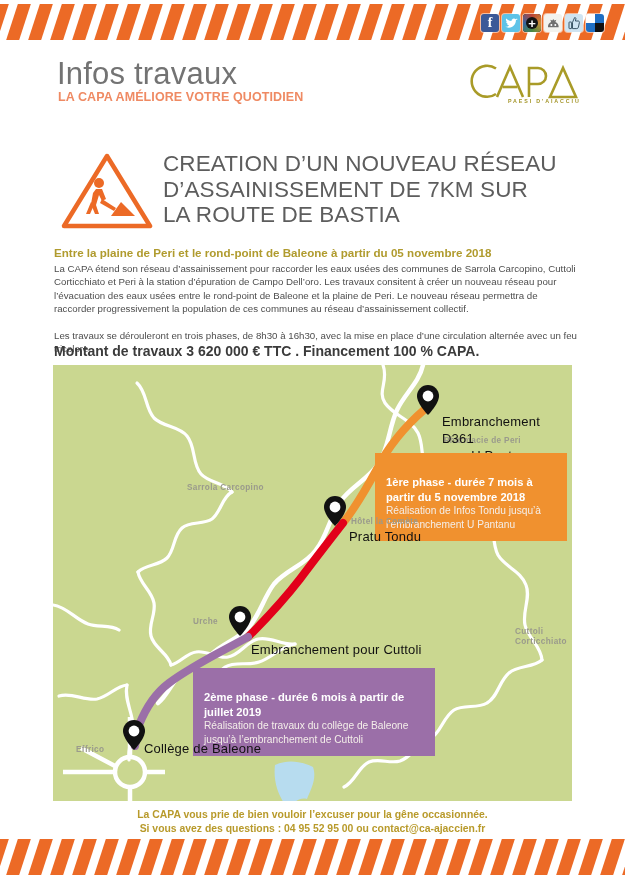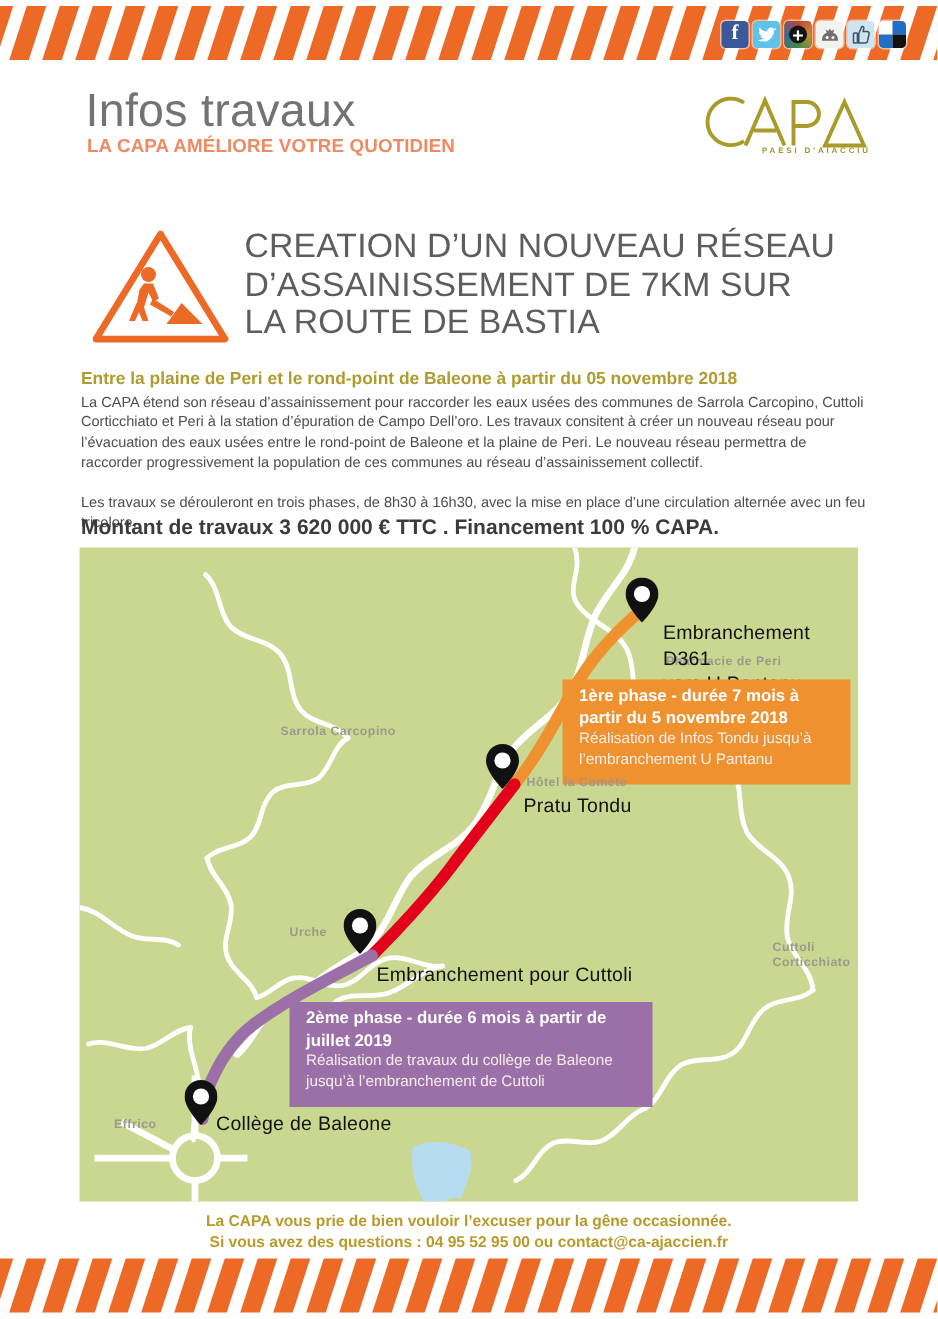--- a/index.html
+++ b/index.html
@@ -69,21 +69,21 @@
   .map{position:absolute;left:53px;top:365px;width:519px;height:436px;
        background:#cad790;overflow:hidden;}
   .map svg{position:absolute;left:0;top:0;}
 
   .mlabel{position:absolute;color:#9a9a8c;font-size:8.2px;font-weight:700;
           letter-spacing:.35px;line-height:10px;}
   .mplace{position:absolute;color:#111;font-weight:400;letter-spacing:.2px;}
 
   .pin{position:absolute;width:22px;height:30px;}
 
-  .box{position:absolute;color:#fff;padding:4px 9px 9px 11px;box-sizing:border-box;}
+  .box{position:absolute;color:#fff;padding:22px 9px 9px 11px;box-sizing:border-box;}
   .box b{display:block;font-size:11.2px;line-height:14.5px;font-weight:700;}
   .box span{display:block;font-size:10.2px;line-height:14px;font-weight:400;
             color:#f4eee9;}
   .b-orange{background:#f0912f;}
   .b-red{background:#e2001a;}
   .b-purple{background:#9b6fa8;}
 
   
   .foot{position:absolute;left:0;top:808px;width:625px;text-align:center;
         font-size:10.4px;line-height:14px;color:#b89a2b;font-weight:700;}

